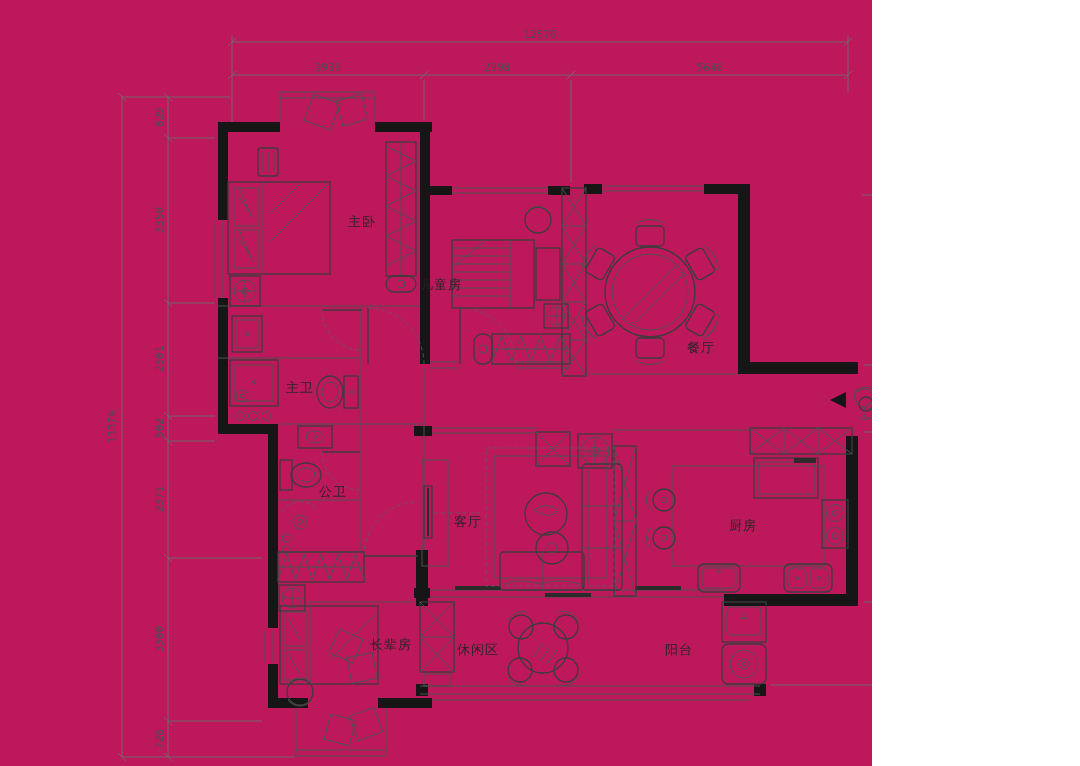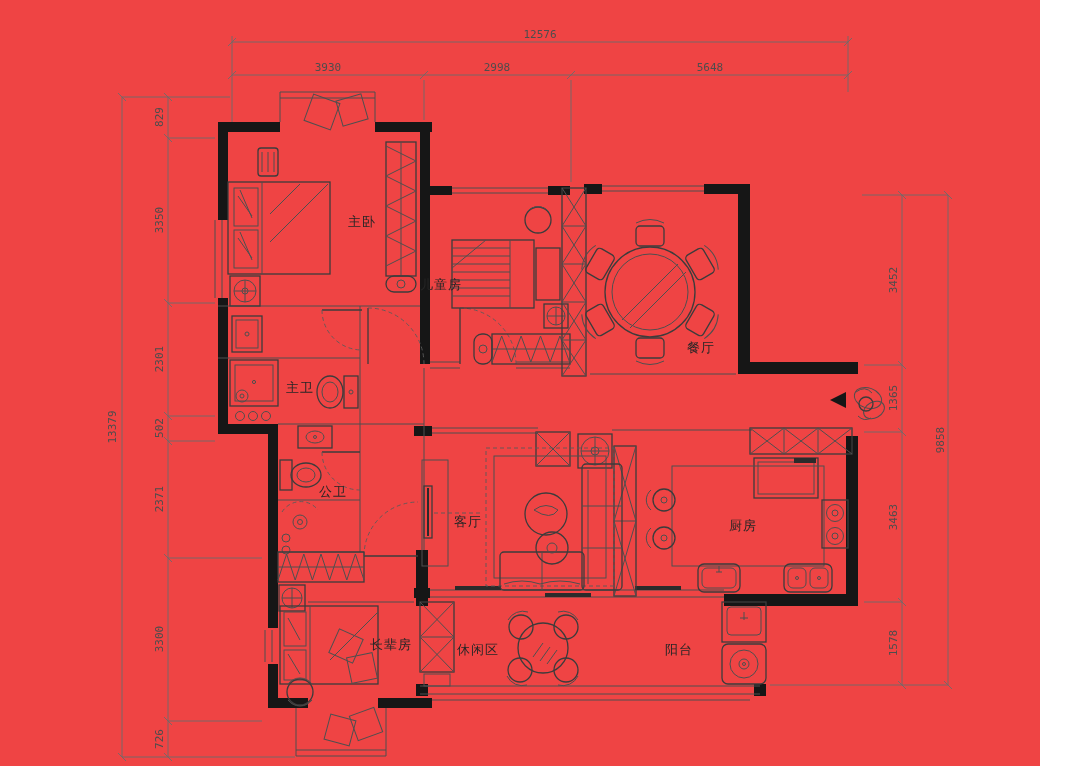--- a/index.html
+++ b/index.html
@@ -1,17 +1,17 @@
 <!DOCTYPE html>
 <html><head>
 <meta charset="utf-8">
 <style>
   html,body{margin:0;padding:0;}
   body{font-family:"DejaVu Sans",sans-serif;}
-  #page{position:relative;width:1040px;height:766px;background:#ef4444;overflow:hidden;}
+  #page{position:relative;width:872px;height:766px;background:#be185d;overflow:hidden;}
   svg{position:absolute;left:0;top:0;}
   .w   {fill:#161616;stroke:none;}
   .ln  {fill:none;stroke:#4f4f4f;stroke-width:1;}
   .ln2 {fill:none;stroke:#3c3c3c;stroke-width:1.3;}
   .dash{fill:none;stroke:#5a5a5a;stroke-width:0.9;stroke-dasharray:4 3;}
   .dim {fill:none;stroke:#6b6b6b;stroke-width:0.9;}
   .dimtxt{font:11px "DejaVu Sans Mono",monospace;fill:#4d4d4d;}
   .room  {font:13px "DejaVu Sans",sans-serif;fill:#262626;letter-spacing:1px;}
   .panel {fill:#2b2b2b;}
   #watermark{

